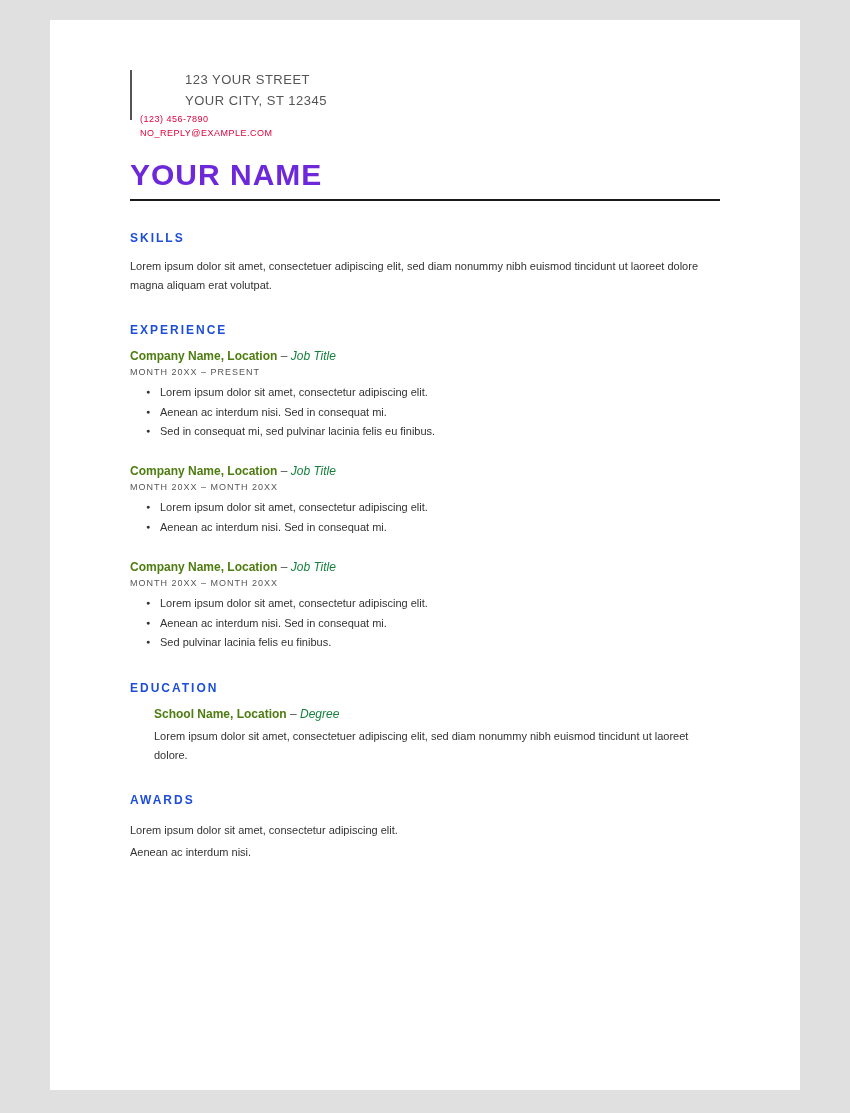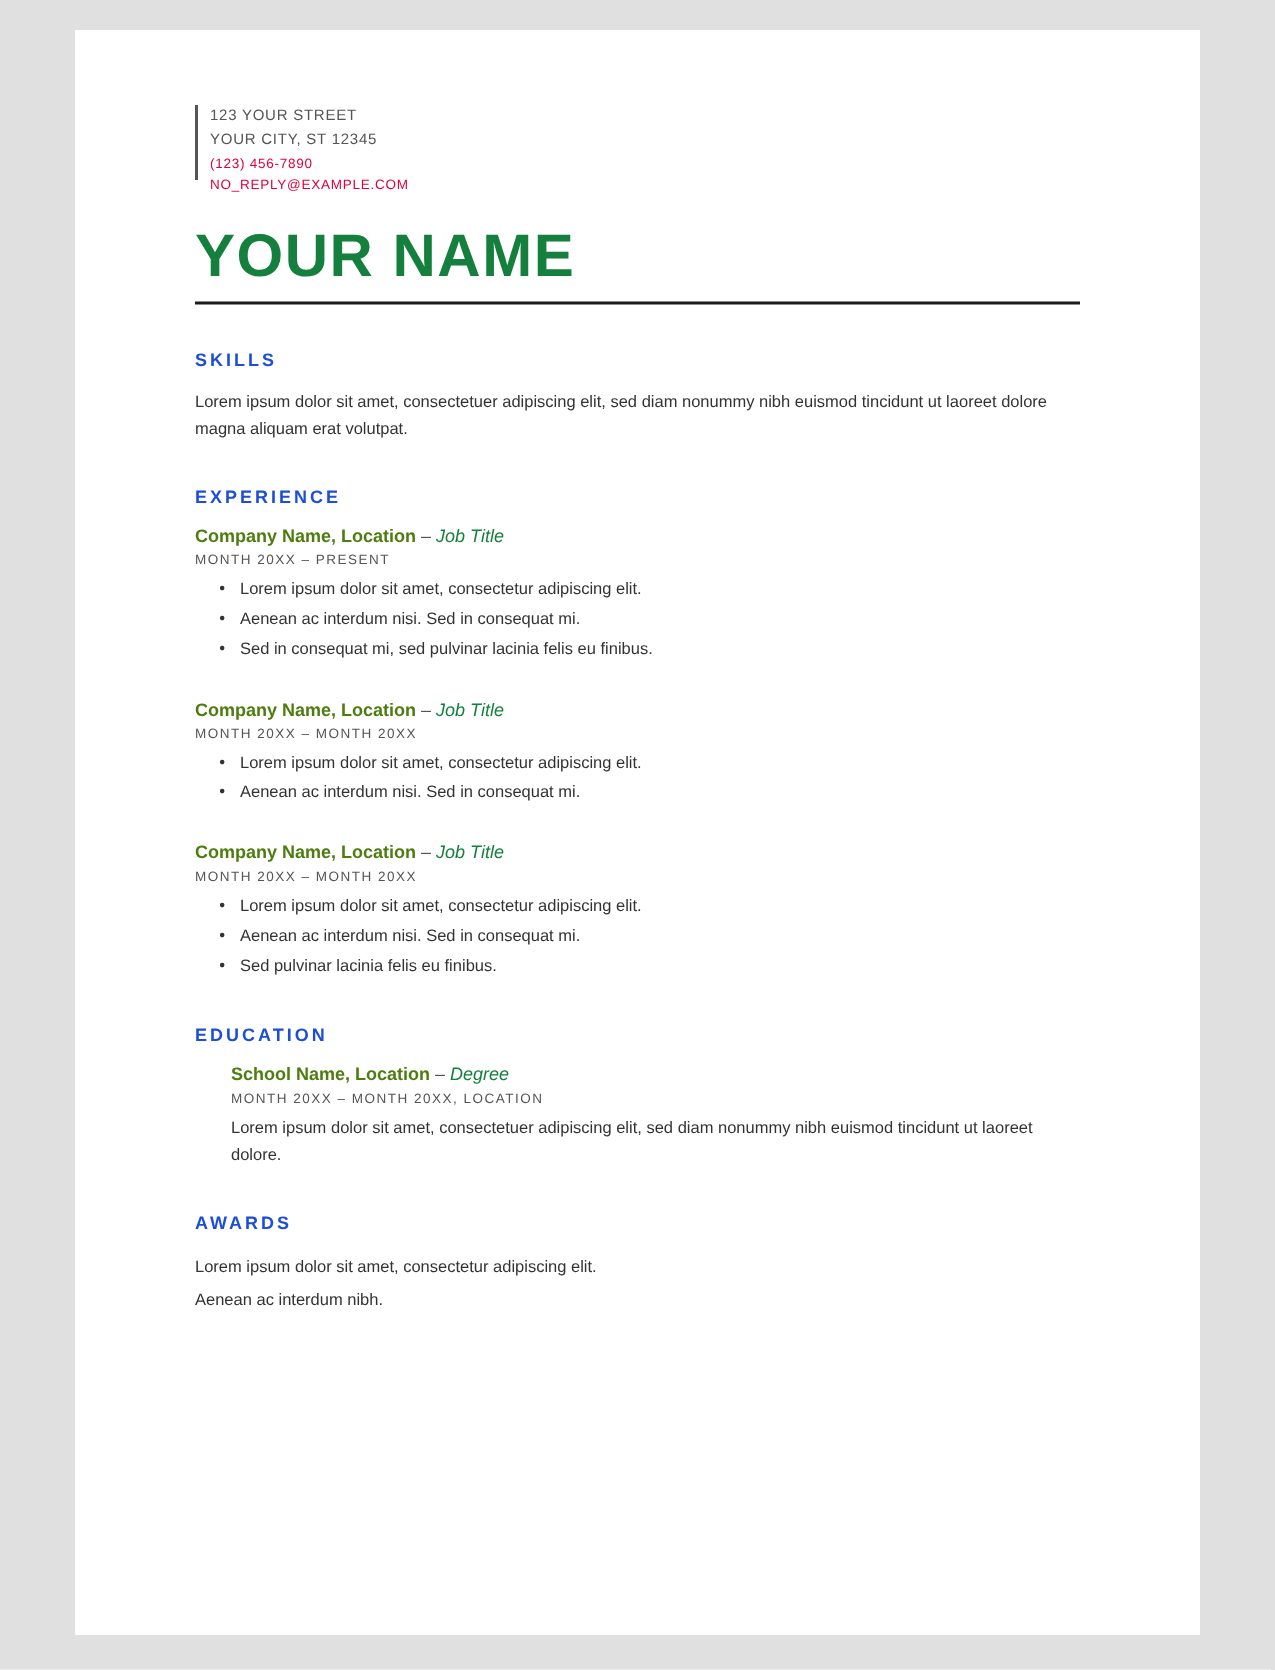--- a/index.html
+++ b/index.html
@@ -24,43 +24,44 @@
       min-height: 1070px;
       padding: 50px 80px 60px 80px;
       position: relative;
     }
 
     .address-block {
       margin-bottom: 20px;
     }
 
     .address-line {
-      font-size: 10px;
+      font-size: 13px;
       color: #555555;
       letter-spacing: 0.5px;
       line-height: 1.6;
       text-transform: uppercase;
+      margin-left: 45px;
     }
 
     .address-accent {
       font-size: 9px;
       color: #e0003c;
       letter-spacing: 0.5px;
       line-height: 1.6;
       text-transform: uppercase;
     }
 
     .name-section {
       margin-bottom: 8px;
     }
 
     .your-name {
-      font-size: 40px;
+      font-size: 30px;
       font-weight: bold;
-      color: #15803d;
+      color: #6d28d9;
       letter-spacing: 1px;
       line-height: 1.1;
     }
 
     .name-divider {
       border: none;
       border-top: 2px solid #1a1a1a;
       margin-top: 8px;
       margin-bottom: 30px;
     }
@@ -222,24 +223,23 @@
     </div>
   </div>
 
   <div class="section">
     <div class="section-title">EDUCATION</div>
 
     <div class="education-entry">
       <div class="company-line">
         <span class="company-name">School Name, Location</span><span class="job-title-separator"> – </span><span class="job-title">Degree</span>
       </div>
-      <div class="date-range">MONTH 20XX – MONTH 20XX, LOCATION</div>
       <p class="body-text" style="margin-top:6px;">Lorem ipsum dolor sit amet, consectetuer adipiscing elit, sed diam nonummy nibh euismod tincidunt ut laoreet dolore.</p>
     </div>
   </div>
 
   <div class="section">
     <div class="section-title">AWARDS</div>
     <p class="awards-text">Lorem ipsum dolor sit amet, consectetur adipiscing elit.</p>
-    <p class="awards-text">Aenean ac interdum nibh.</p>
+    <p class="awards-text">Aenean ac interdum nisi.</p>
   </div>
 
 </div>
 
 </body></html>

